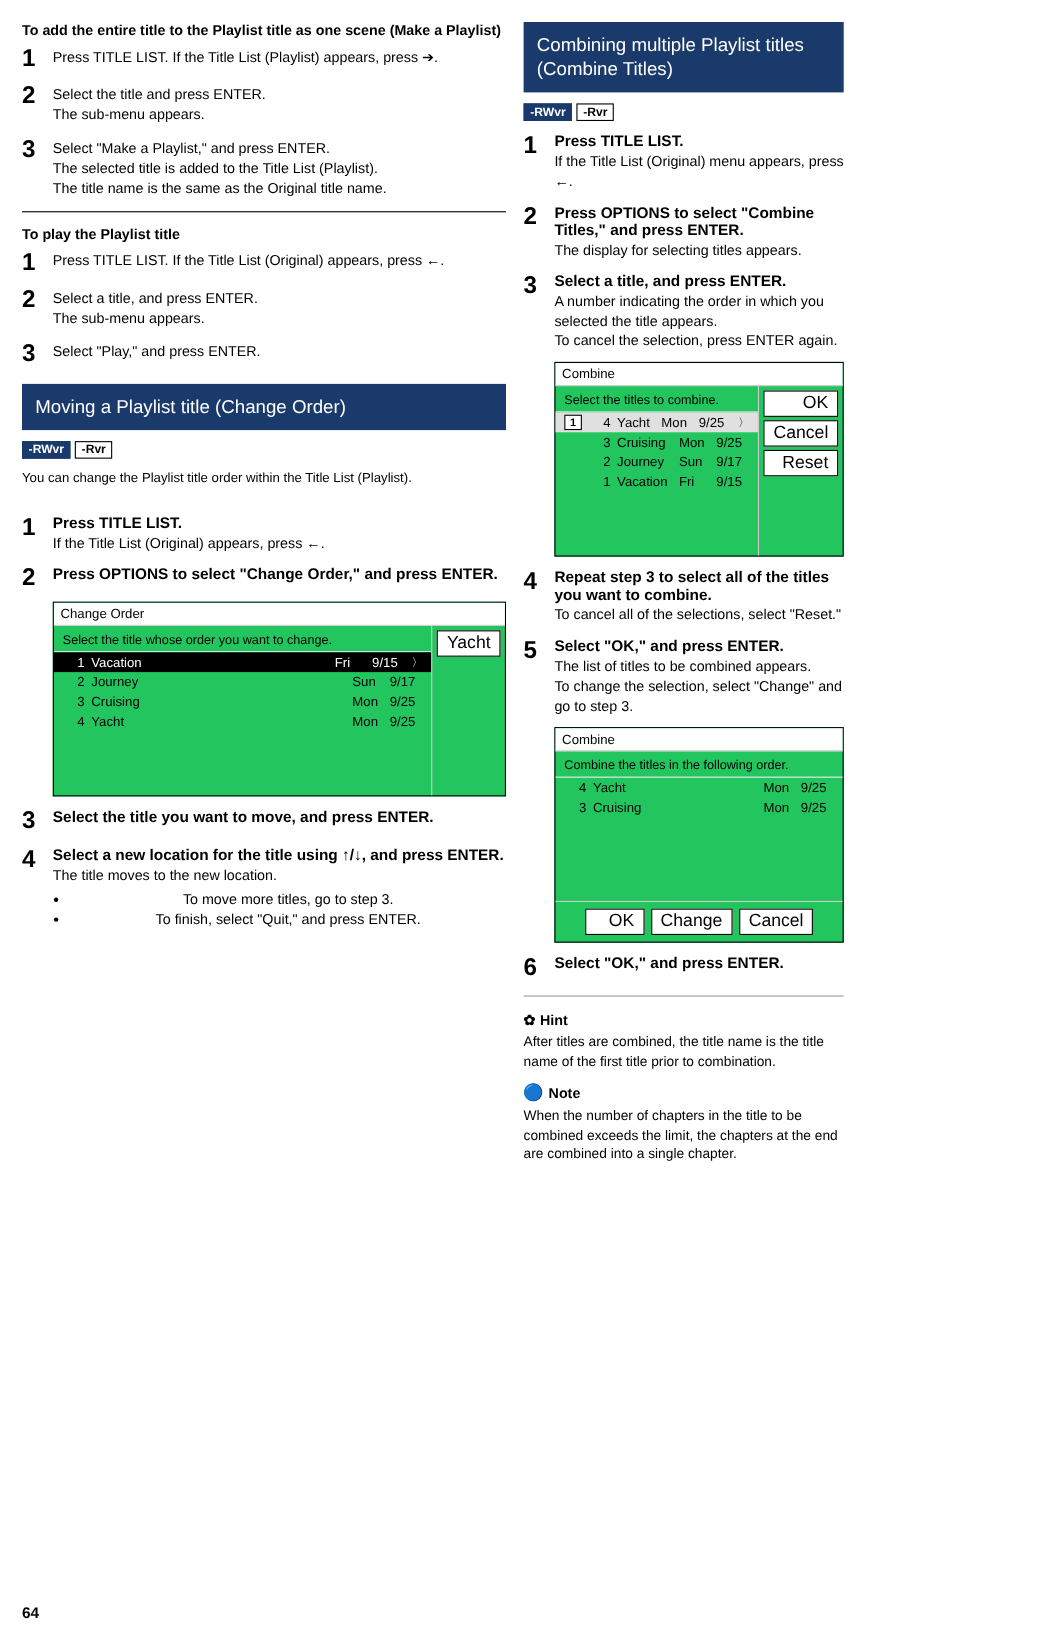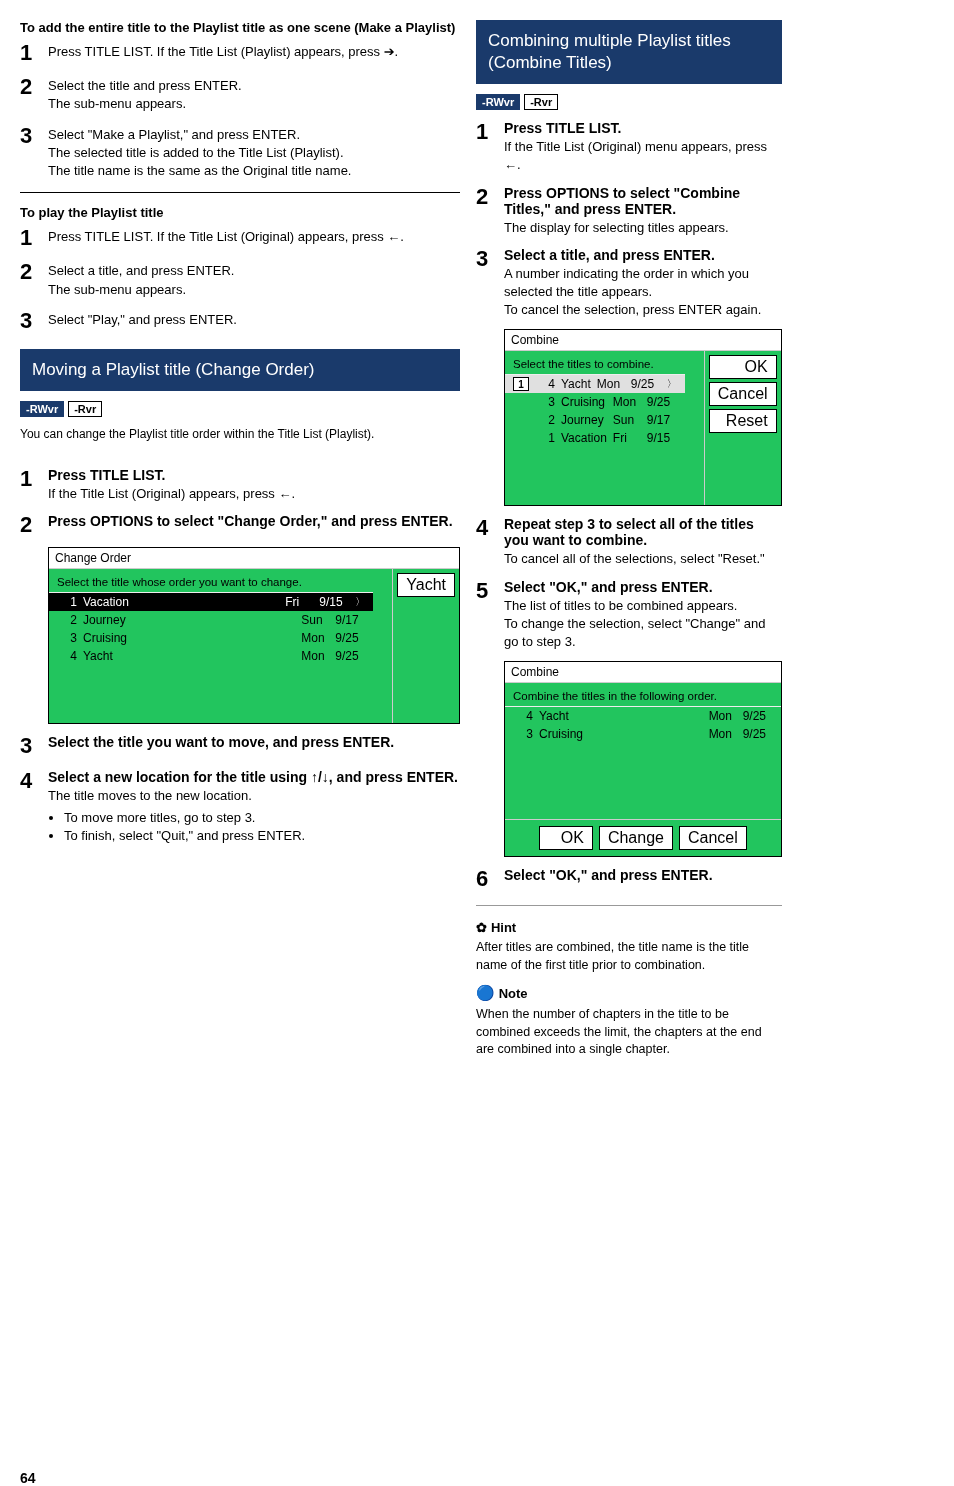--- a/index.html
+++ b/index.html
@@ -101,21 +101,20 @@
     }
     .dialog-title {
       padding: 3px 6px;
       font-size: 12px;
       font-weight: normal;
       border-bottom: 1px solid #ccc;
       background: #fff;
     }
     .dialog-inner {
       display: flex;
-      gap: 19px;
     }
     .dialog-list-area {
       flex: 1;
       padding: 4px 0;
     }
     .dialog-buttons {
       display: flex;
       flex-direction: column;
       gap: 3px;
       padding: 4px;
@@ -192,30 +191,31 @@
       align-items: center;
       gap: 4px;
     }
     .hint-text, .note-text {
       font-size: 12.5px;
       line-height: 1.4;
     }
     
     .page-number {
       position: absolute;
-      bottom: 0;
+      bottom: 12px;
       left: 20px;
       font-weight: bold;
       font-size: 14px;
     }
     
     .sub-bullets {
       list-style: disc;
       padding-left: 16px;
       margin-top: 4px;
+      text-align: center;
     }
     .sub-bullets li {
       font-size: 13px;
       line-height: 1.4;
     }
     
     .right-divider {
       border: none;
       border-top: 1px solid #999;
       margin: 14px 0;

